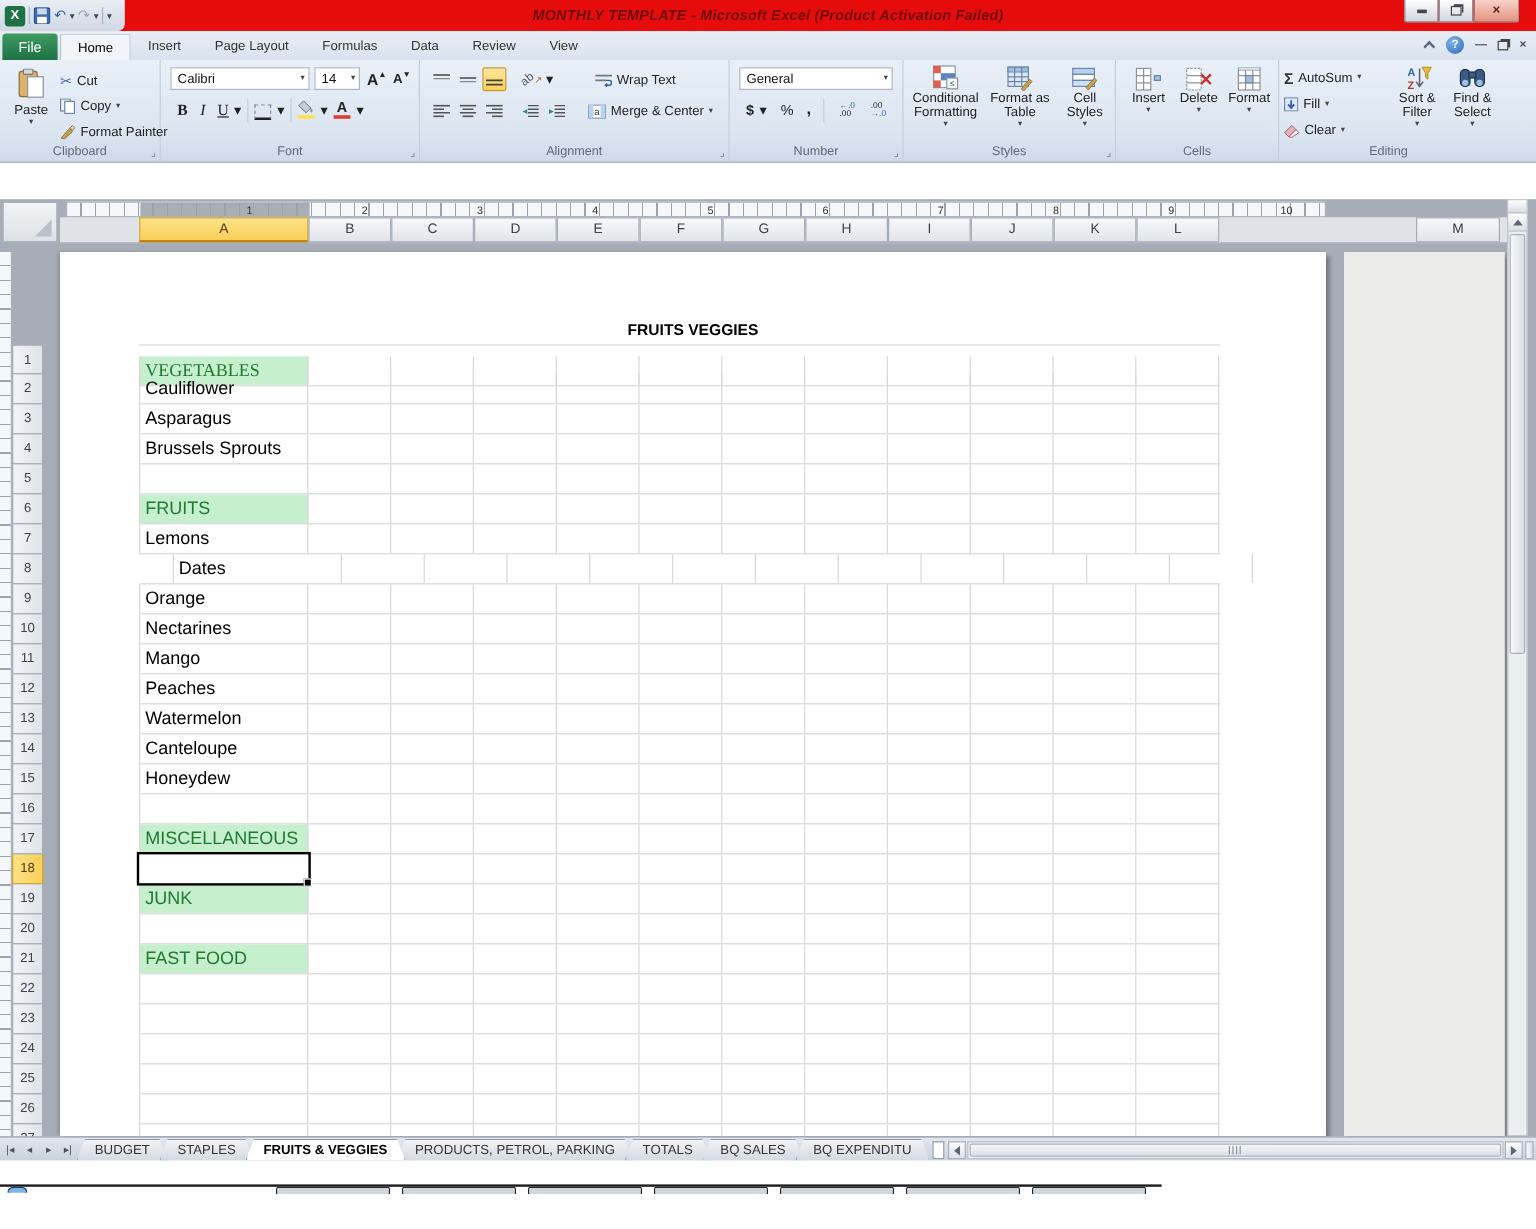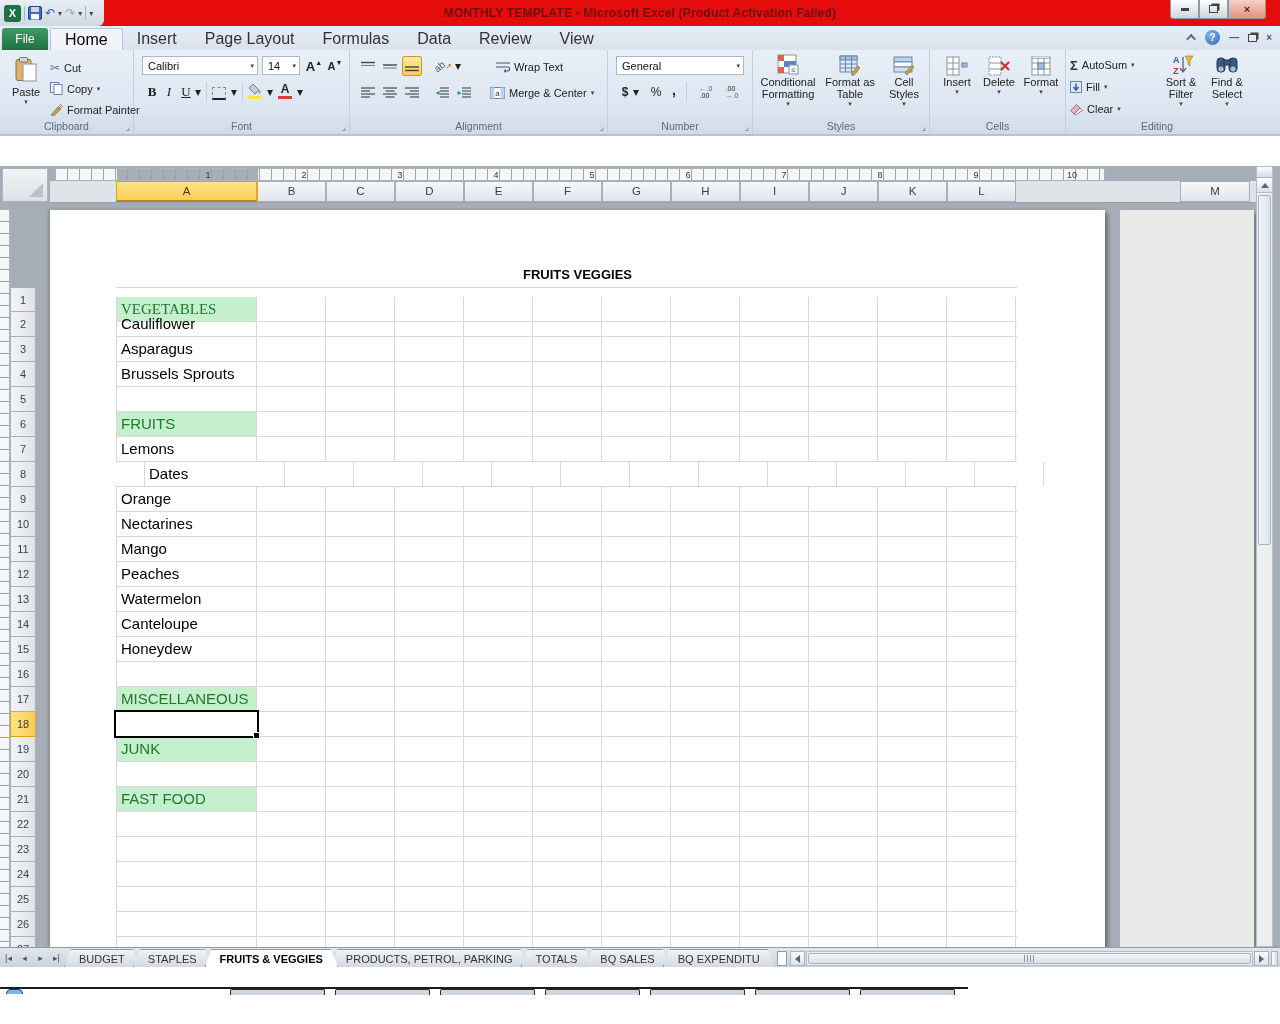--- a/index.html
+++ b/index.html
@@ -11,35 +11,35 @@
   .titlebar{position:absolute;left:0;top:0;width:1280px;height:26px;background:var(--title_bar,#e60c0c);}
   .qat{position:absolute;left:0;top:0;width:104px;height:26px;background:linear-gradient(#e9eef5,#cfd8e3);
        display:flex;align-items:center;gap:3px;padding:0 4px;border-bottom-right-radius:6px;}
   .xlicon{width:17px;height:17px;background:var(--file_tab,#1e7145);color:#fff;font-weight:bold;font-size:11px;
           display:flex;align-items:center;justify-content:center;border-radius:3px;}
   .qbtn{font-size:12px;color:#2e5ea8;line-height:16px;}
   .qbtn.dis{color:#9aa4b0;}
   .qsep{width:1px;height:14px;background:#aab4c2;}
   .qdd{font-size:8px;color:#445;}
   .title{position:absolute;left:0;top:0;width:100%;height:26px;line-height:26px;text-align:center;
-         color:#6e0b0b;font-size:12px;font-weight:bold;letter-spacing:.2px;}
+         color:#6e0b0b;font-size:12px;font-weight:bold;letter-spacing:.2px;font-style:italic;}
   .winbtns{position:absolute;right:14px;top:0;display:flex;}
   .wbtn{width:29px;height:19px;background:linear-gradient(#fdfdfd,#cfd6de);border:1px solid #8e98a5;border-top:none;
         display:flex;align-items:center;justify-content:center;font-size:11px;color:#333;font-weight:bold;}
   .wbtn.min{border-radius:0 0 0 3px;}
   .wbtn.close{width:38px;background:linear-gradient(#f7d3c7,#e2927e);border-radius:0 0 3px 0;color:#5d1d10;}
   .minbar{width:8px;height:3px;background:#444;}
   .resticon{width:9px;height:8px;border:1.5px solid #444;box-shadow:2px -2px 0 -0.5px #444;}
 
   
   .tabstrip{position:absolute;left:0;top:26px;width:1280px;height:24px;background:linear-gradient(#e8eef6,#d9e2ee);}
   .filetab{position:absolute;left:2px;top:2px;width:46px;height:22px;background:linear-gradient(#3f9a61,#1e7145);
            color:#fff;font-size:12px;text-align:center;line-height:22px;border-radius:3px 3px 0 0;}
   .rtabs{position:absolute;left:50px;top:2px;height:22px;display:flex;}
-  .rtab{padding:0 14px;font-size:16px;color:#333;line-height:22px;}
+  .rtab{padding:0 14px;font-size:11px;color:#333;line-height:22px;}
   .rtab.active{background:#f1f5fa;border:1px solid #b9c5d4;border-bottom:none;border-radius:2px 2px 0 0;color:#000;}
   .stripctl{position:absolute;right:8px;top:4px;display:flex;align-items:center;gap:9px;}
   .chev-up{width:7px;height:7px;border-left:2px solid #5a6b80;border-top:2px solid #5a6b80;transform:rotate(45deg) translateY(2px);}
   .helpbtn{width:15px;height:15px;border-radius:50%;background:radial-gradient(circle at 35% 30%,#7fb2e8,#2f6cb3);
            color:#fff;font-size:10px;font-weight:bold;display:flex;align-items:center;justify-content:center;}
   .mini{font-size:10px;color:#4a5568;font-weight:bold;}
 
   
   .ribbon{position:absolute;left:0;top:50px;width:1280px;height:86px;background:linear-gradient(#e8eff7,#dce6f1 70%,#cfdbe9);
           border-bottom:2px solid #b4c2d4;}

